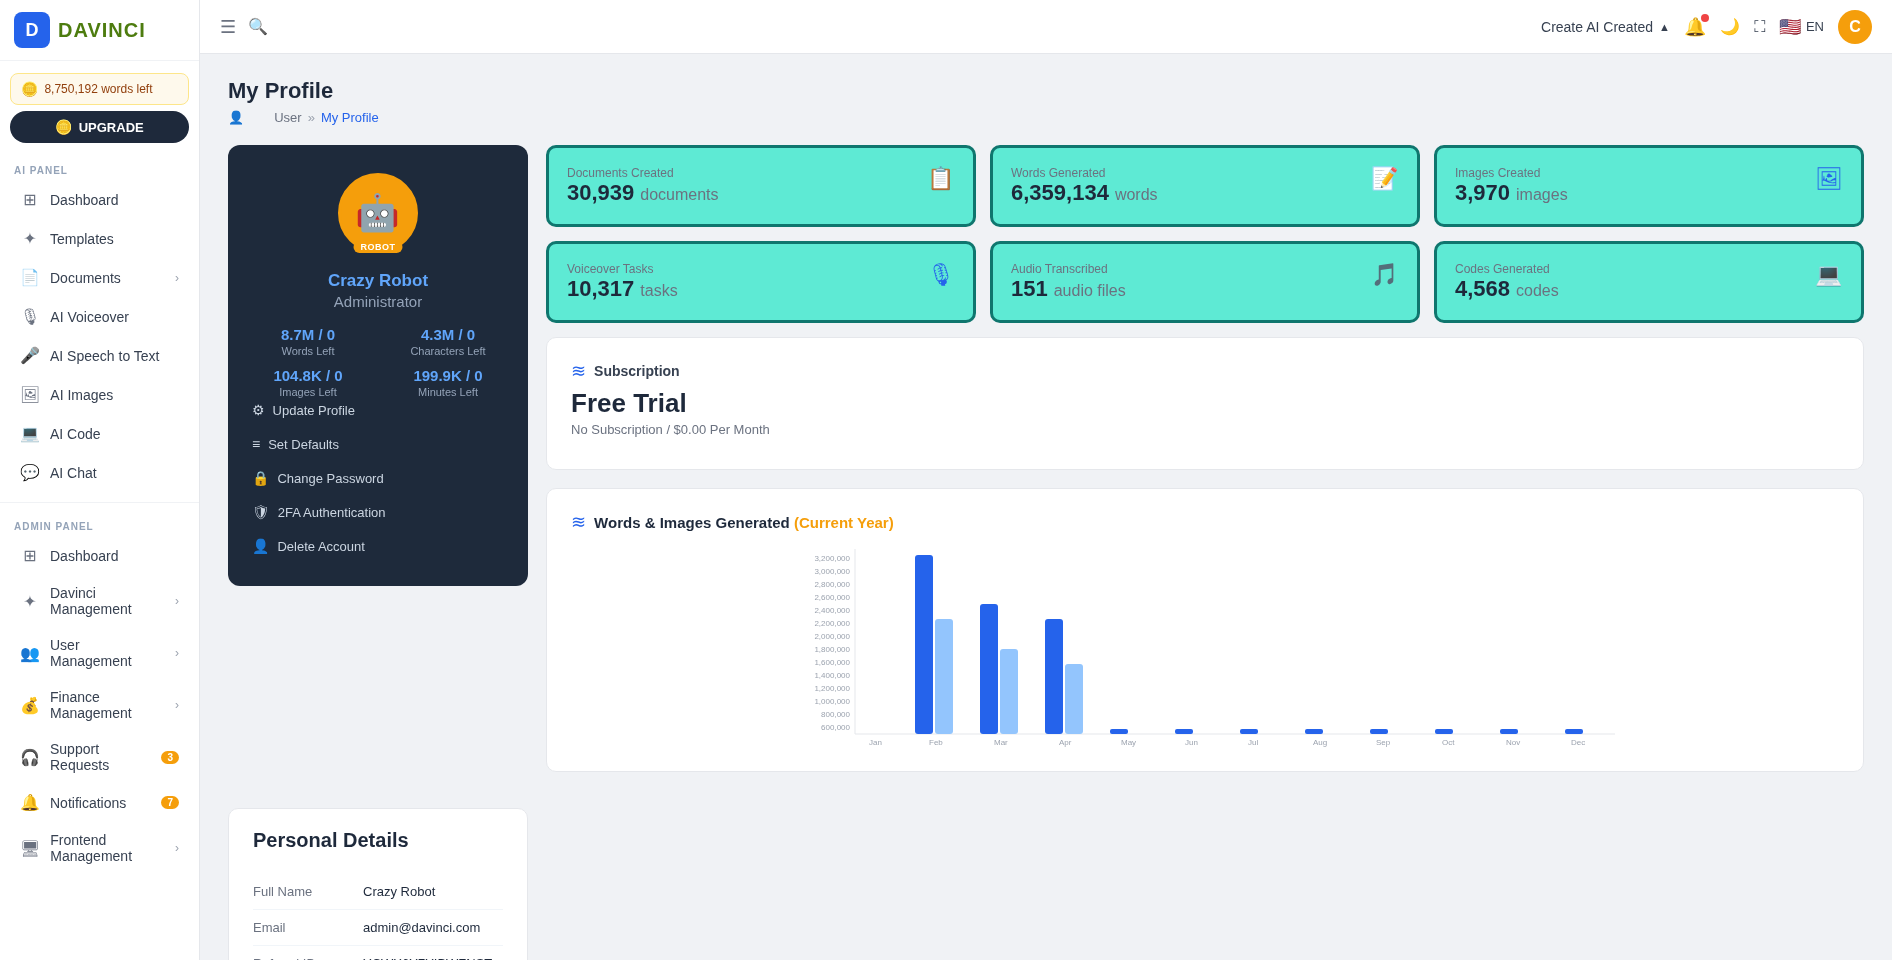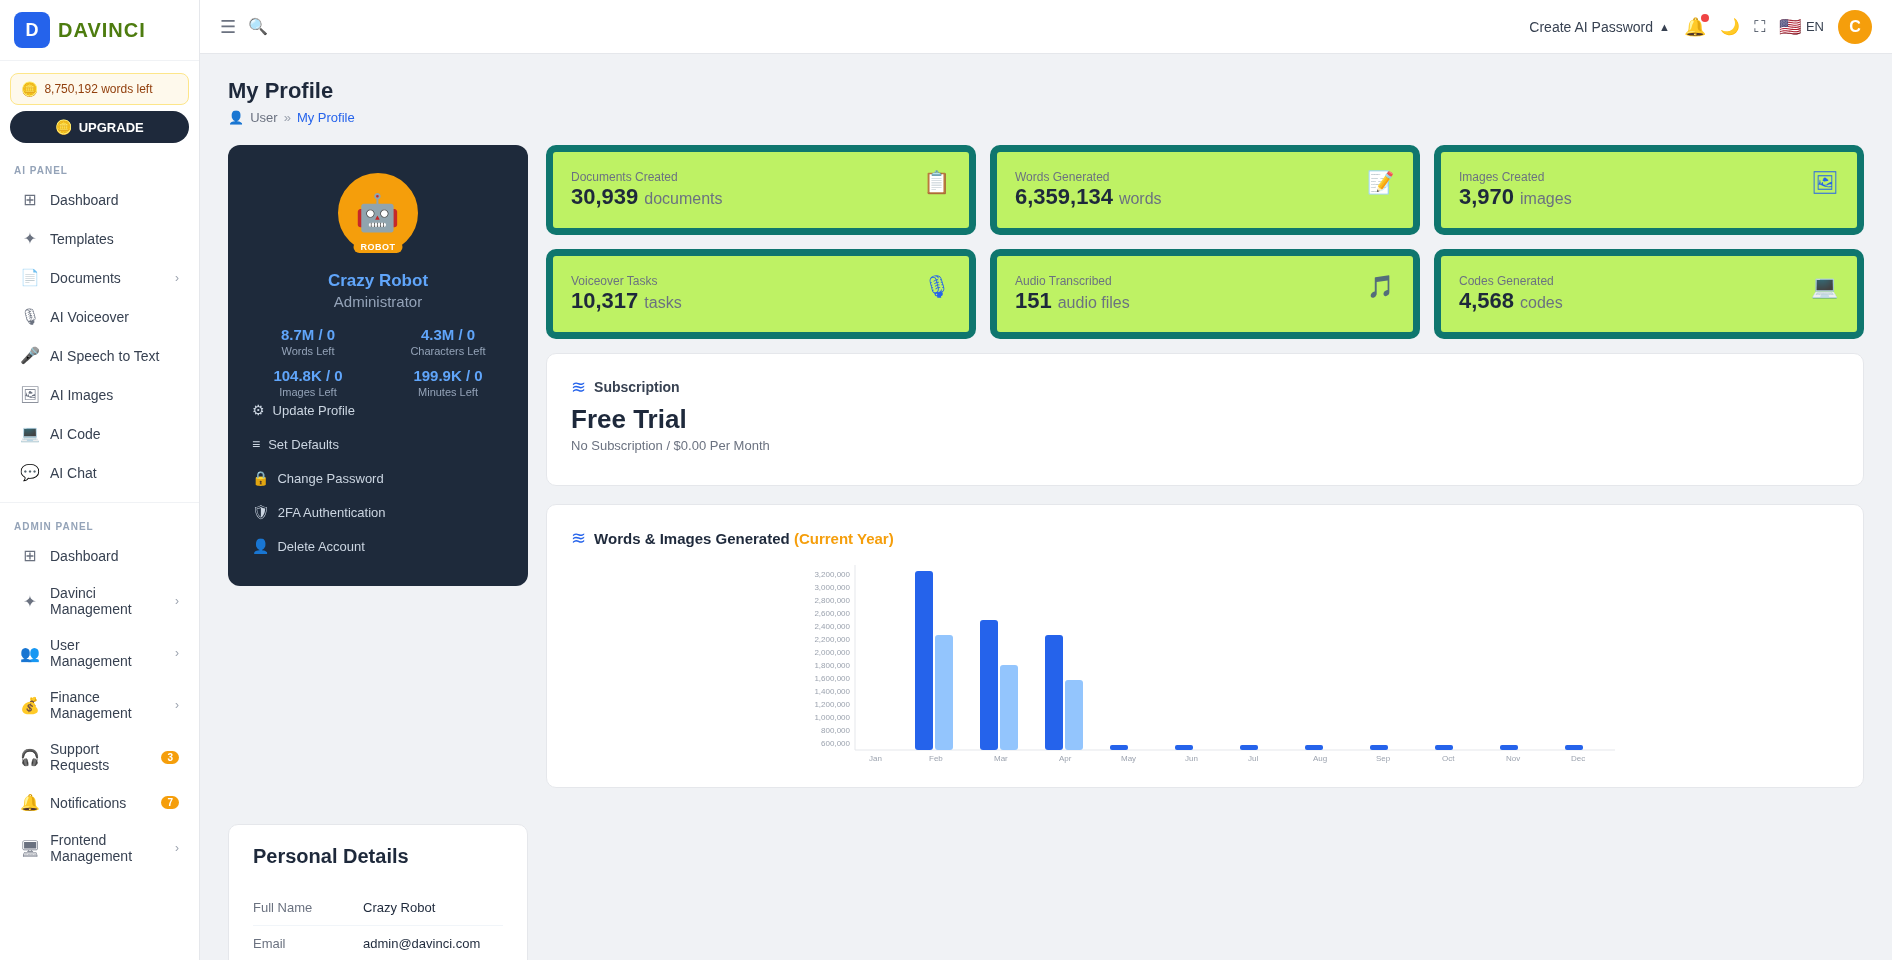--- a/index.html
+++ b/index.html
@@ -150,21 +150,21 @@
       font-weight: 700;
       color: #1e293b;
       margin-bottom: 6px;
     }
     .breadcrumb {
       display: flex; align-items: center; gap: 6px;
       font-size: 13px; color: #6b7280;
       margin-bottom: 20px;
     }
     .breadcrumb .bc-icon { font-size: 13px; }
-    .breadcrumb .bc-link { color: #6b7280; }
+    .breadcrumb .bc-link { color: #6b7280; margin-left: 24px; }
     .breadcrumb .bc-sep { color: #9ca3af; }
     .breadcrumb .bc-current { color: #2563eb; }
 
     
     .profile-stats-row {
       display: flex;
       gap: 18px;
       margin-bottom: 18px;
       align-items: flex-start;
     }
@@ -227,27 +227,27 @@
     
     .stats-grid {
       flex: 1;
       display: grid;
       grid-template-columns: 1fr 1fr 1fr;
       grid-template-rows: auto auto;
       gap: 14px;
       align-content: start;
     }
     .stat-card {
-      background: #bef264;
+      background: #5eead4;
       border-radius: 10px;
       padding: 18px 18px;
       display: flex;
       flex-direction: column;
       gap: 6px;
-      border: 7px solid #0f766e;
+      border: 3px solid #0f766e;
     }
     .stat-card-header { font-size: 12px; color: #6b7280; }
     .stat-card-value { font-size: 22px; font-weight: 700; color: #1e293b; display: flex; align-items: baseline; gap: 6px; }
     .stat-card-value .sv-unit { font-weight: 400; color: #6b7280; font-size: 16px; }
     .stat-card-icon { margin-left: auto; align-self: flex-start; color: #2563eb; font-size: 22px; }
     .stat-card-row { display: flex; align-items: flex-start; justify-content: space-between; }
 
     
     .subscription-card {
       background: #fff;
@@ -399,21 +399,21 @@
 
 <div id="main">
 
   <div id="topbar">
     <div class="topbar-left">
       <span class="topbar-menu-icon">☰</span>
       <span class="topbar-search-icon">🔍</span>
     </div>
     <div class="topbar-right">
       <button class="create-ai-doc-btn">
-        <span>Create AI Password</span>
+        <span>Create AI Created</span>
         <span style="font-size:11px;">▲</span>
       </button>
       <span class="topbar-bell">
         🔔
         <span class="topbar-bell-dot"></span>
       </span>
       <span class="topbar-moon">🌙</span>
       <span class="topbar-fullscreen">⛶</span>
       <div class="topbar-lang">
         <span class="flag">🇺🇸</span>

